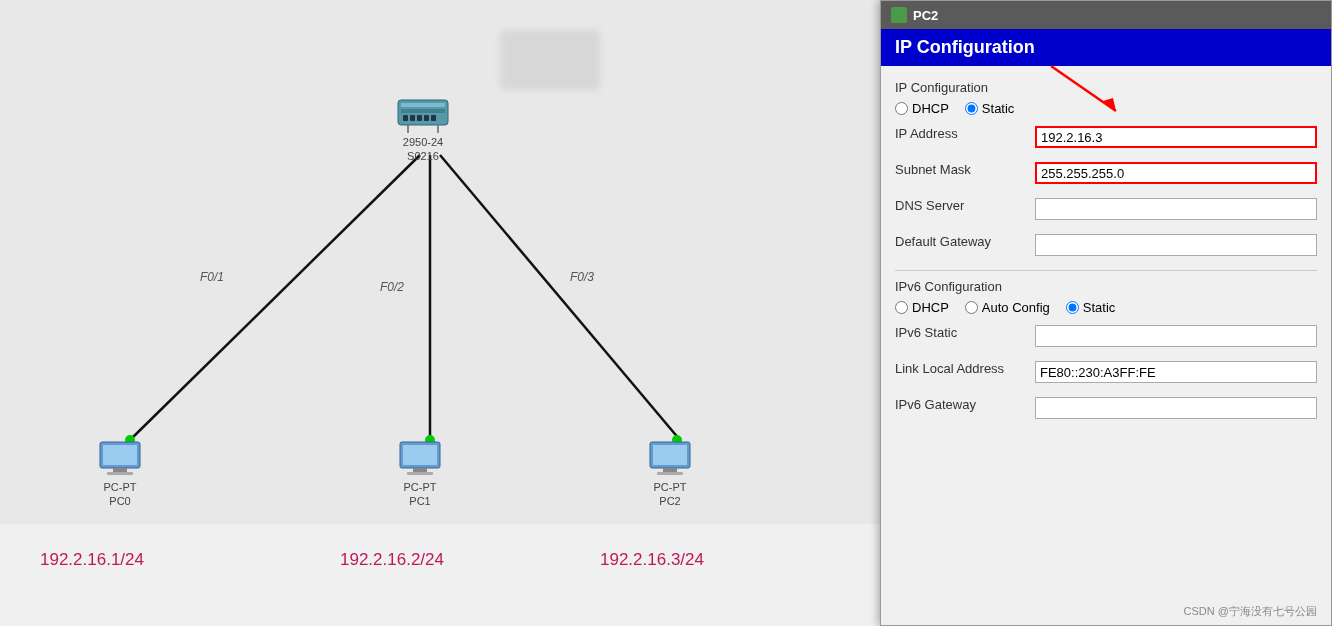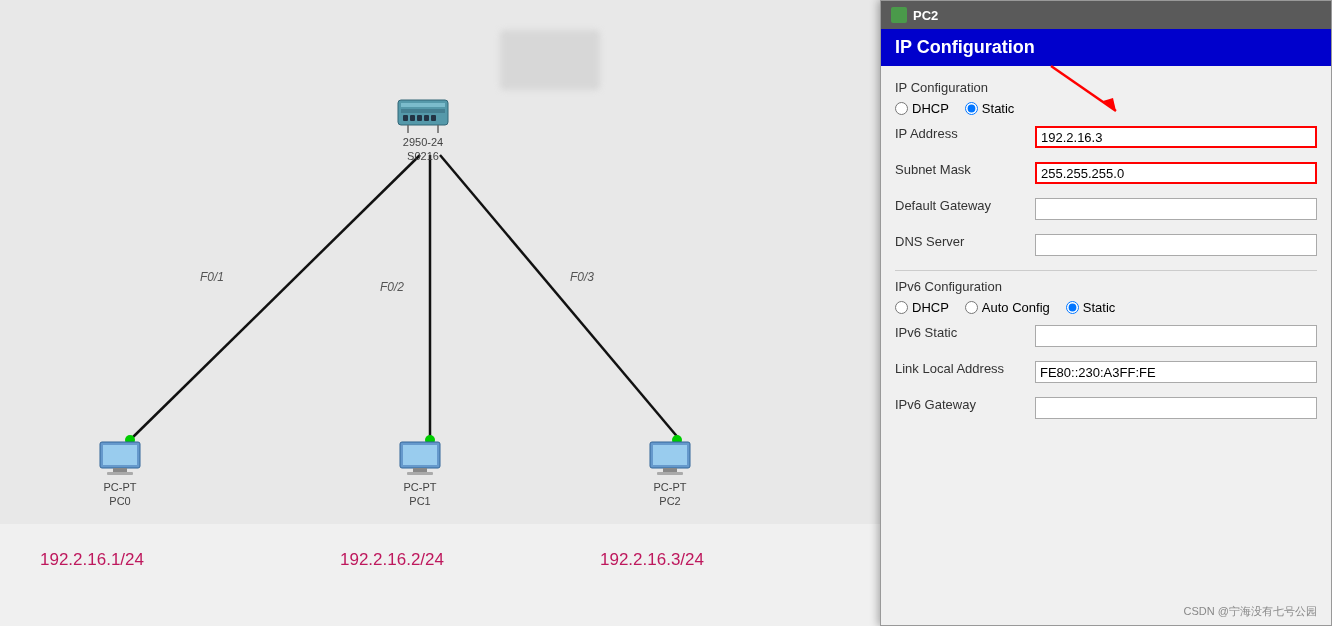--- a/index.html
+++ b/index.html
@@ -312,29 +312,29 @@
       <div class="form-label">IP Address</div>
       <input class="form-input highlighted" type="text" value="192.2.16.3" style="">
     </div>
 
     <div class="form-row">
       <div class="form-label">Subnet Mask</div>
       <input class="form-input highlighted" type="text" value="255.255.255.0" style="">
     </div>
 
     <div class="form-row">
+      <div class="form-label">DNS Server</div>
+      <input class="form-input" type="text" style="">
+    </div>
+
+    <div class="form-row">
       <div class="form-label">Default Gateway</div>
       <input class="form-input" type="text" style="">
     </div>
 
-    <div class="form-row">
-      <div class="form-label">DNS Server</div>
-      <input class="form-input" type="text" style="">
-    </div>
-
     <hr class="divider">
 
     <div class="section-label">IPv6 Configuration</div>
 
     <div class="radio-row">
       <label>
         <input type="radio" name="ipv6mode" style="">
         <span>DHCP</span>
       </label>
       <label>

